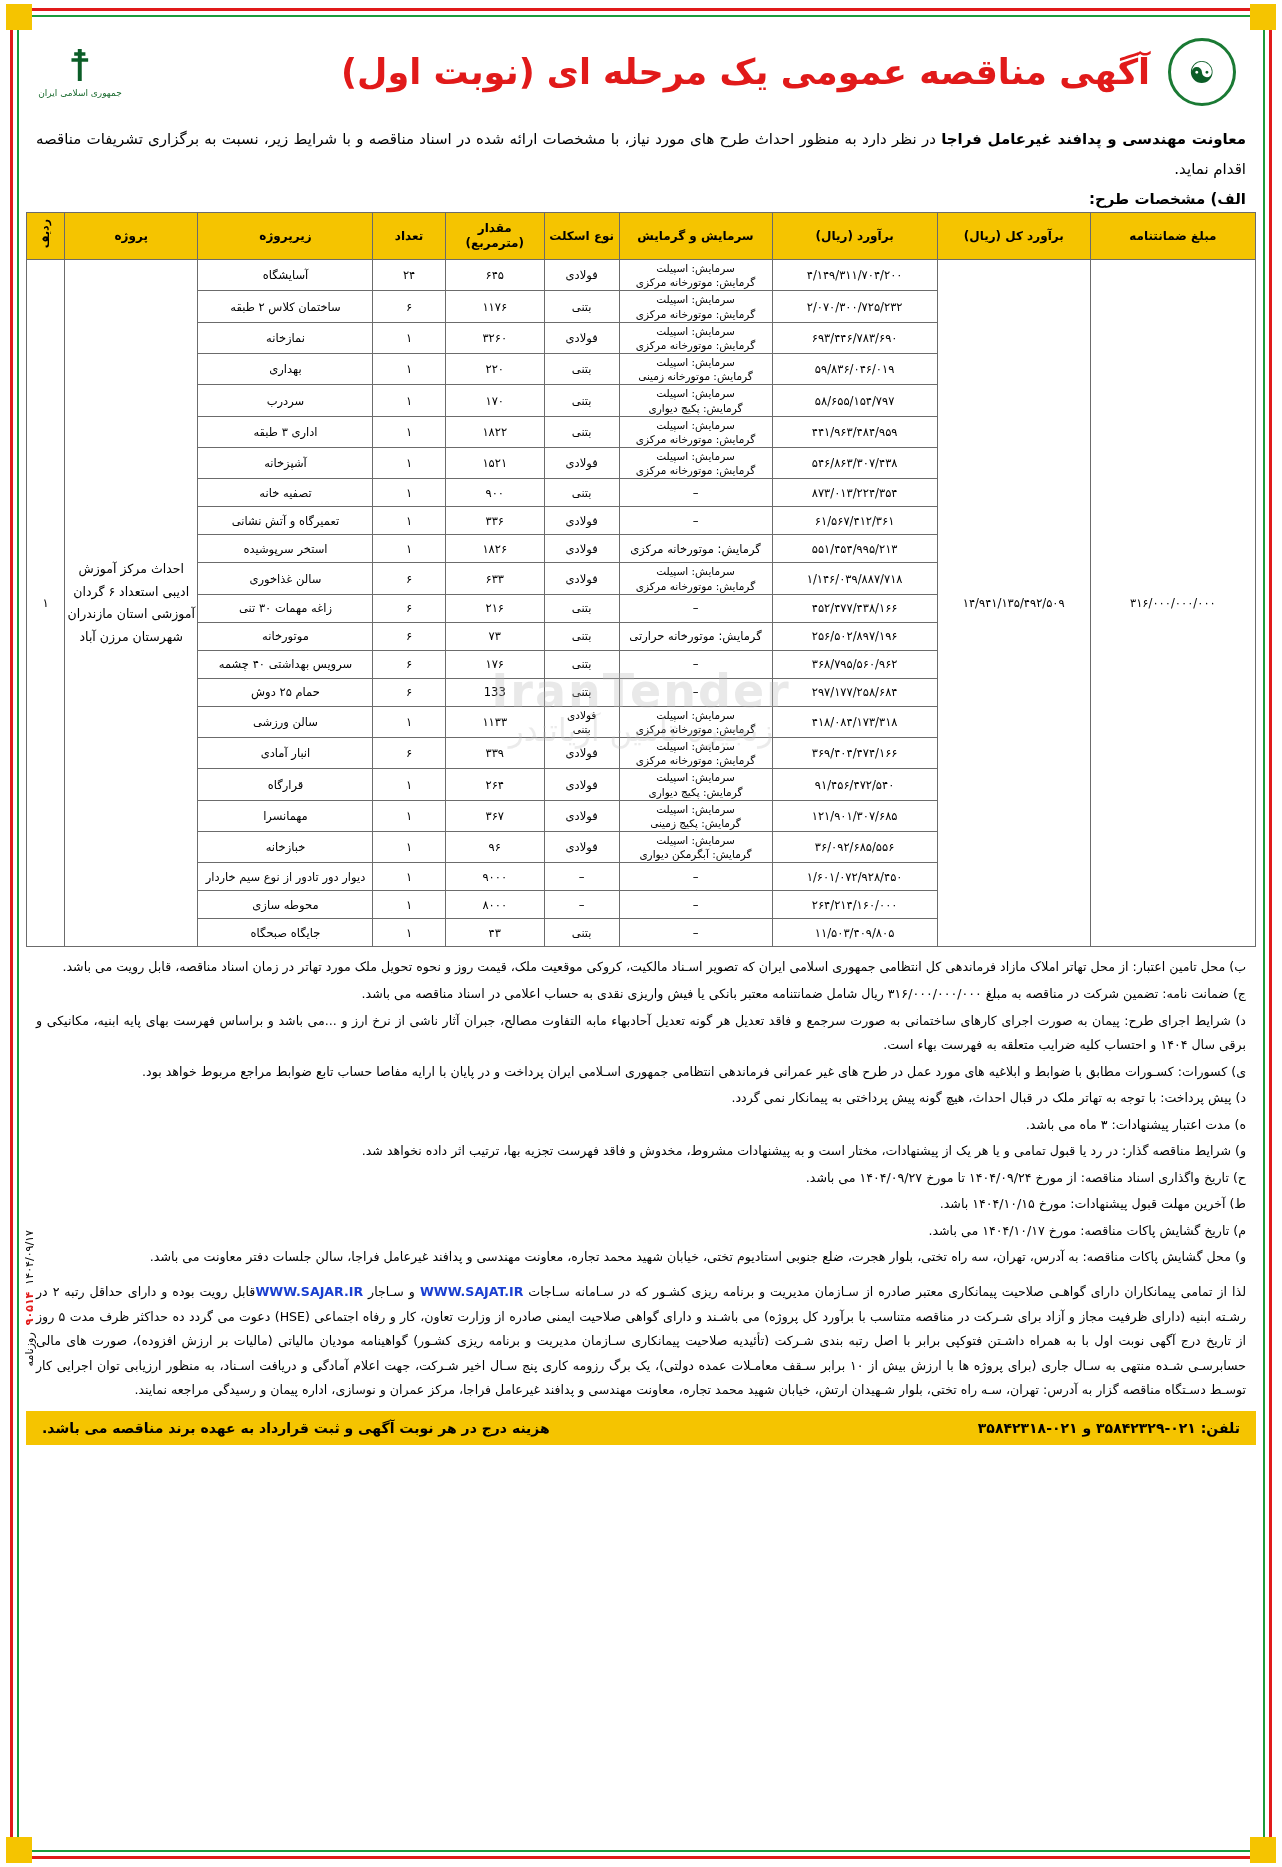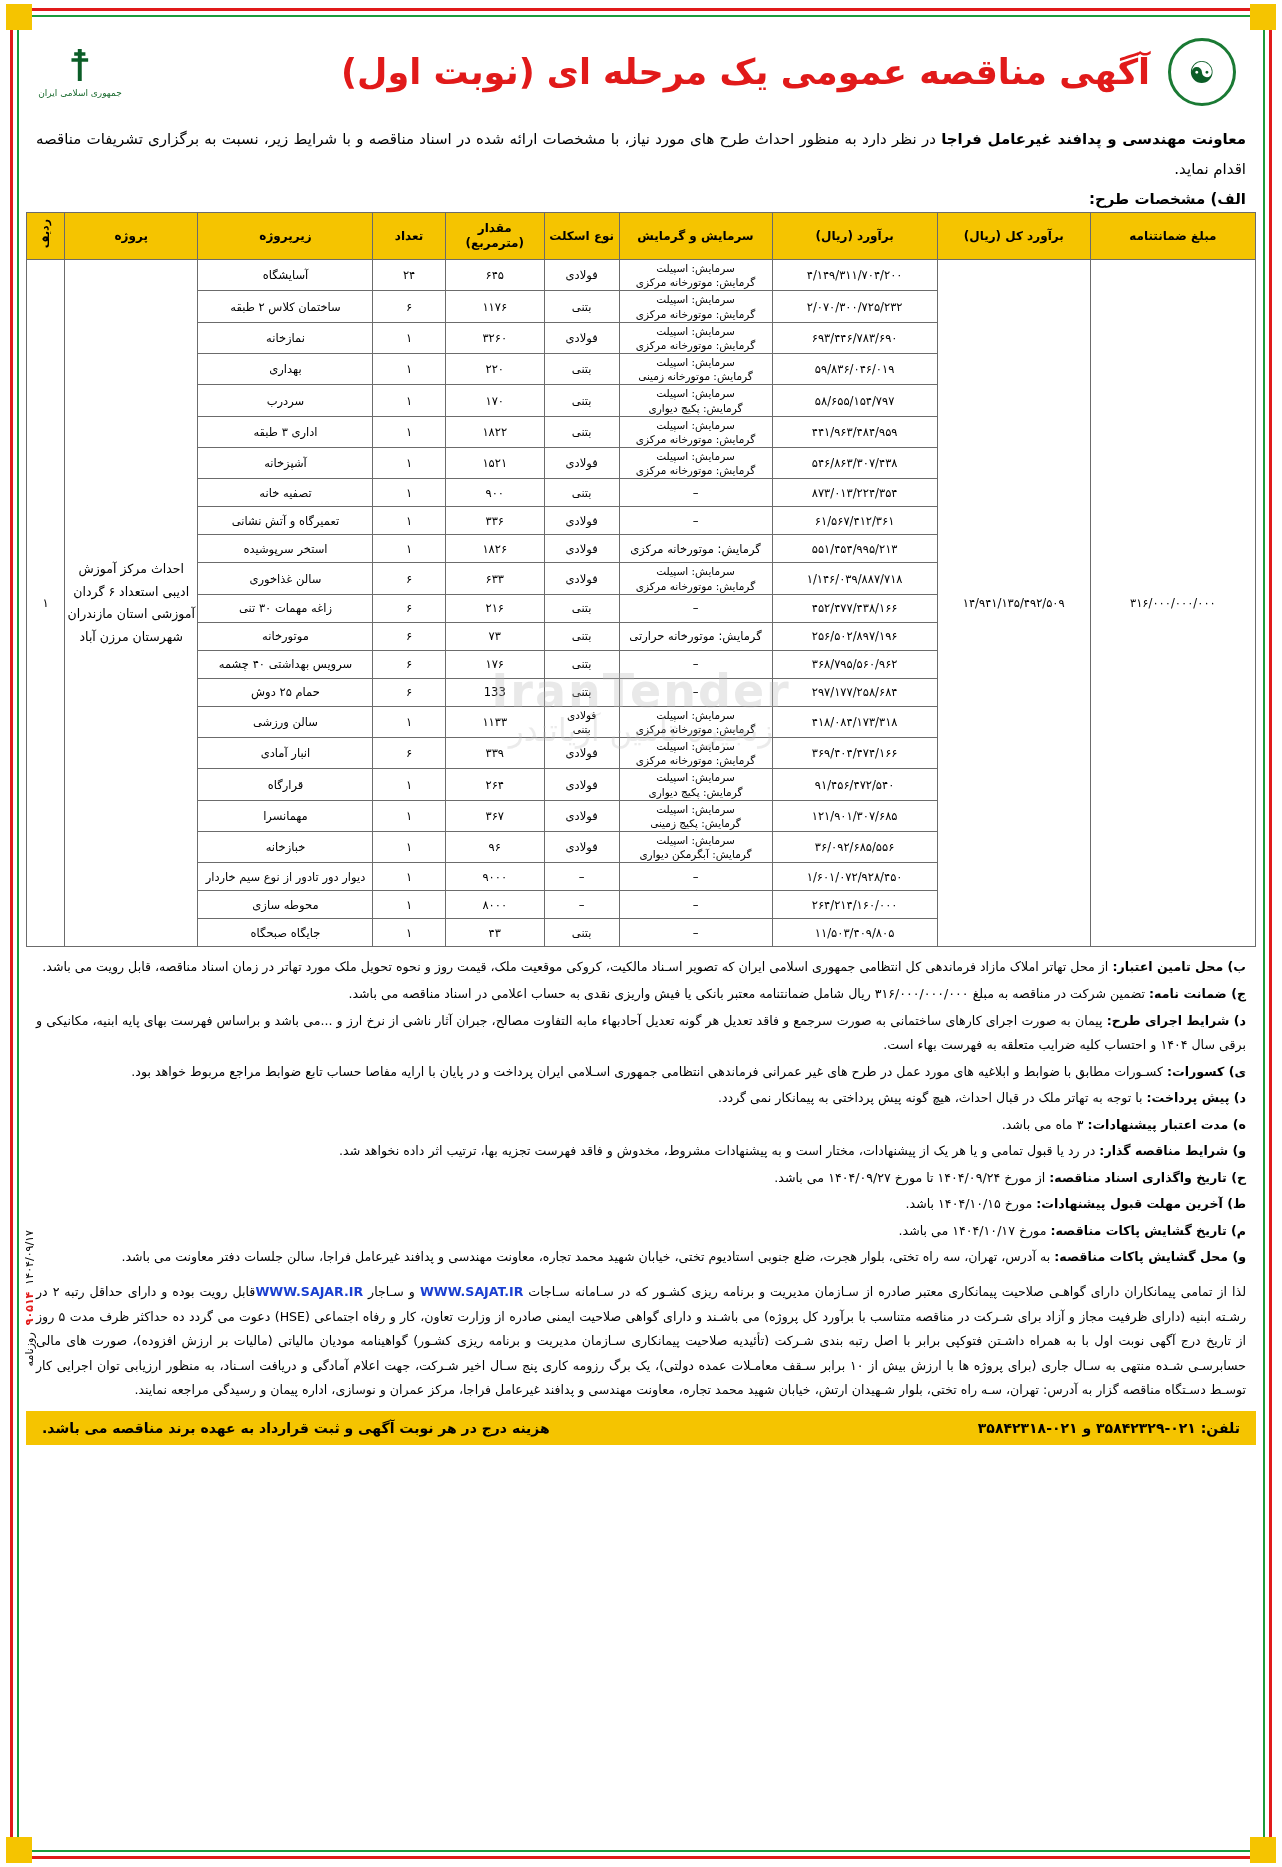--- a/index.html
+++ b/index.html
@@ -130,21 +130,21 @@
   .wm-sub{
     display:block;color:#c0c0c0;font-size:31px;margin-top:-6px;
   }
 
   
   .clauses{
     font-size:12.6px;line-height:1.95;text-align:justify;
     padding:8px 10px 0 10px;
   }
   .clauses p{margin:0 0 2px 0;}
-  .clauses b{font-weight:bold;}
+  .clauses b{font-weight:normal;}
   .link{color:#1a3fd0;font-weight:bold;}
 
   
   .footer{
     margin-top:8px;
     background:#f5c400;
     height:34px;
     display:flex;align-items:center;justify-content:space-between;
     padding:0 16px;
     font-size:14px;font-weight:bold;color:#000;

